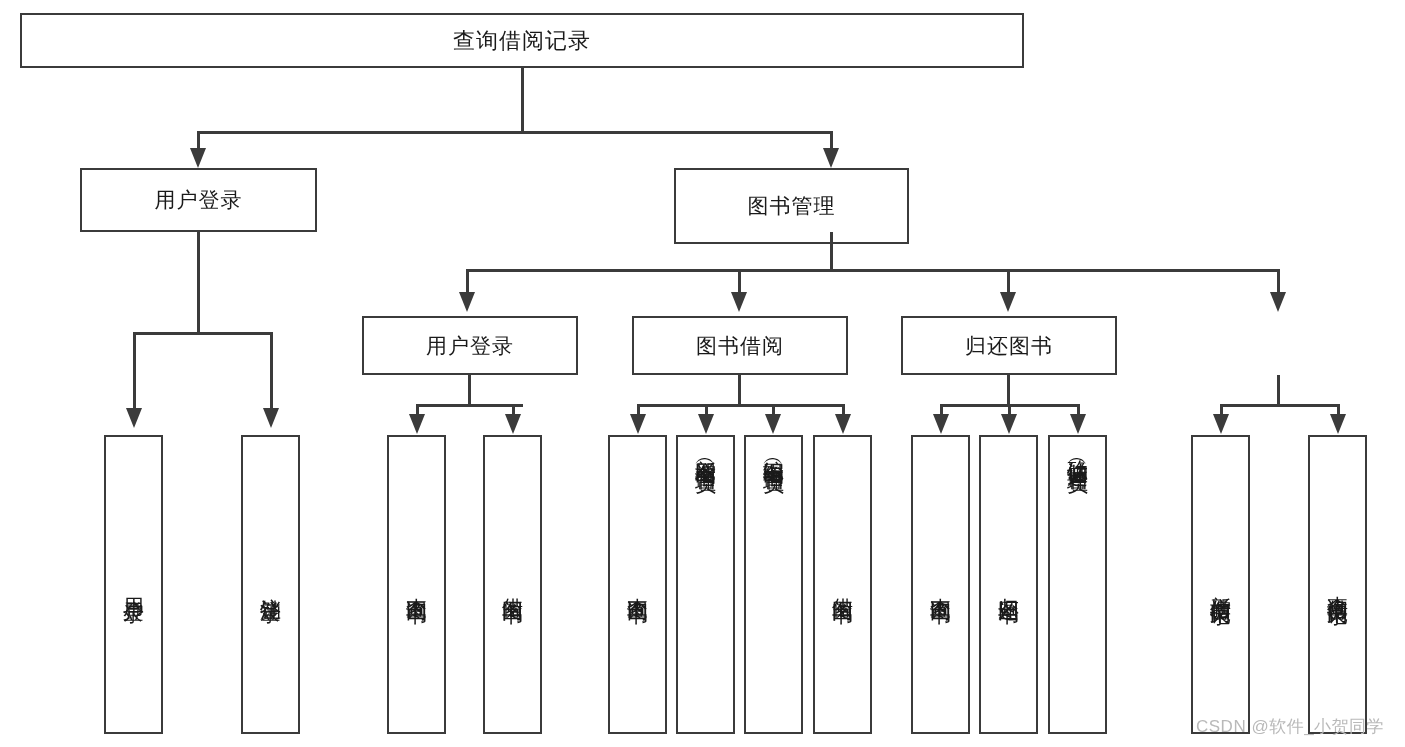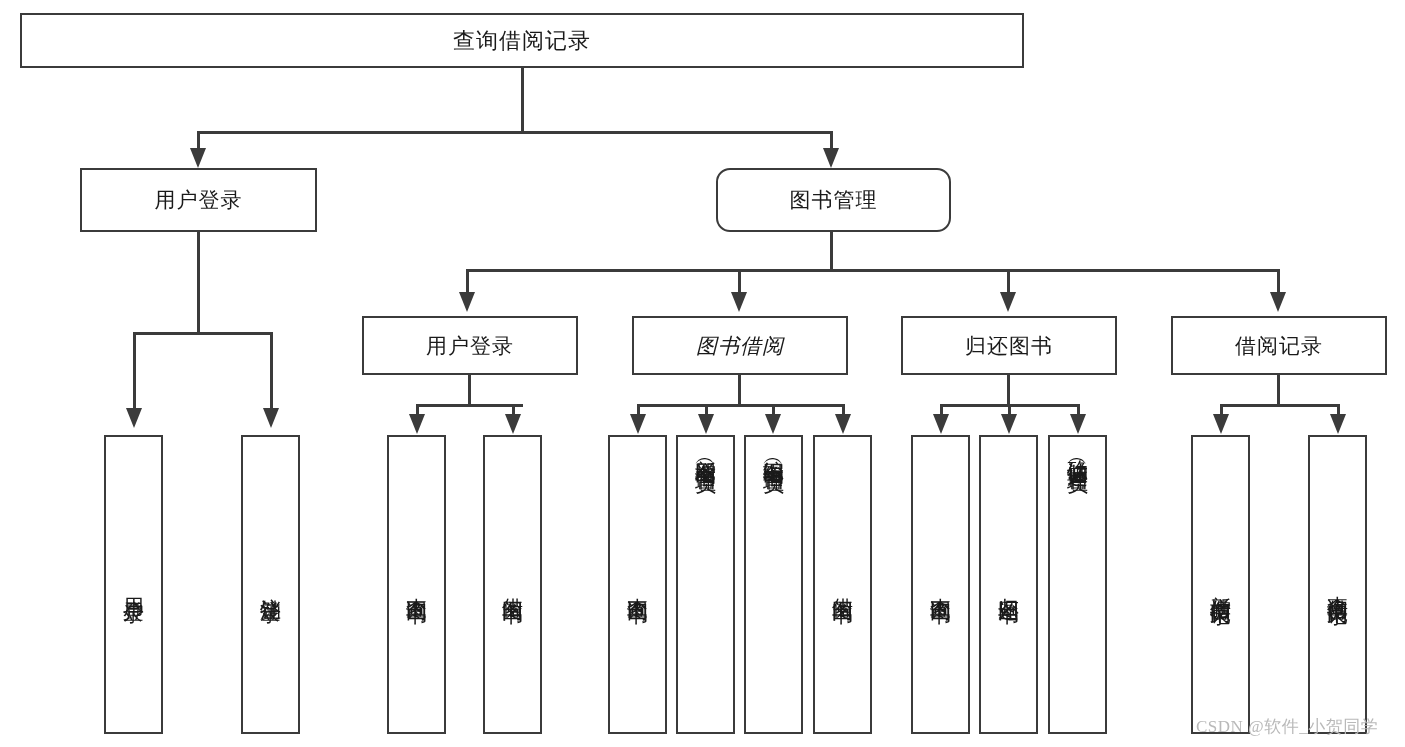--- a/index.html
+++ b/index.html
@@ -79,44 +79,43 @@
   <div class="conn vline" style="left:521px; top:68px; height:65px;"></div>
 
   <div class="conn hline" style="left:197px; top:131px; width:636px;"></div>
 
   <div class="conn vline" style="left:197px; top:131px; height:25px;"></div>
   <div class="arrow" style="left:190px; top:148px;"></div>
   <div class="conn vline" style="left:830px; top:131px; height:25px;"></div>
   <div class="arrow" style="left:823px; top:148px;"></div>
 
   <div class="node h" style="left:80px; top:168px; width:237px; height:64px;">用户登录</div>
-  <div class="node h" style="left:716px; top:168px; width:235px; height:64px;border-radius:14px;">图书管理</div>
+  <div class="node h" style="left:674px; top:168px; width:235px; height:76px;">图书管理</div>
 
   <div class="conn vline" style="left:197px; top:232px; height:102px;"></div>
   <div class="conn hline" style="left:133px; top:332px; width:137px;"></div>
   <div class="conn vline" style="left:133px; top:332px; height:83px;"></div>
   <div class="arrow" style="left:126px; top:408px;"></div>
   <div class="conn vline" style="left:270px; top:332px; height:83px;"></div>
   <div class="arrow" style="left:263px; top:408px;"></div>
 
   <div class="conn vline" style="left:830px; top:232px; height:40px;"></div>
   <div class="conn hline" style="left:466px; top:269px; width:814px;"></div>
   <div class="conn vline" style="left:466px; top:269px; height:28px;"></div>
   <div class="arrow" style="left:459px; top:292px;"></div>
   <div class="conn vline" style="left:738px; top:269px; height:28px;"></div>
   <div class="arrow" style="left:731px; top:292px;"></div>
   <div class="conn vline" style="left:1007px; top:269px; height:28px;"></div>
   <div class="arrow" style="left:1000px; top:292px;"></div>
   <div class="conn vline" style="left:1277px; top:269px; height:28px;"></div>
   <div class="arrow" style="left:1270px; top:292px;"></div>
 
   <div class="node h" style="left:362px; top:316px; width:216px; height:59px;">用户登录</div>
-  <div class="node h" style="left:632px; top:316px; width:216px; height:59px;font-style:italic;">图书借阅</div>
+  <div class="node h" style="left:632px; top:316px; width:216px; height:59px;">图书借阅</div>
   <div class="node h" style="left:901px; top:316px; width:216px; height:59px;">归还图书</div>
-  <div class="node h" style="left:1171px; top:316px; width:216px; height:59px;">借阅记录</div>
 
   <div class="conn vline" style="left:468px; top:375px; height:32px;"></div>
   <div class="conn hline" style="left:416px; top:404px; width:107px;"></div>
   <div class="conn vline" style="left:416px; top:404px; height:22px;"></div>
   <div class="arrow" style="left:409px; top:414px;"></div>
   <div class="conn vline" style="left:512px; top:404px; height:22px;"></div>
   <div class="arrow" style="left:505px; top:414px;"></div>
 
   <div class="conn vline" style="left:738px; top:375px; height:32px;"></div>
   <div class="conn hline" style="left:637px; top:404px; width:208px;"></div>
@@ -156,15 +155,15 @@
   <div class="node v" style="left:744px; top:435px; width:59px; height:299px;">编辑图书（管理员）</div>
   <div class="node v center" style="left:813px; top:435px; width:59px; height:299px;">借阅图书</div>
 
   <div class="node v center" style="left:911px; top:435px; width:59px; height:299px;">查询图书</div>
   <div class="node v center" style="left:979px; top:435px; width:59px; height:299px;">归还图书</div>
   <div class="node v" style="left:1048px; top:435px; width:59px; height:299px;">确认归还（管理员）</div>
 
   <div class="node v center" style="left:1191px; top:435px; width:59px; height:299px;">新增借阅记录</div>
   <div class="node v center" style="left:1308px; top:435px; width:59px; height:299px;">查询借阅记录</div>
 
-  <div class="watermark" style="left:1196px; top:715px;font-family:Liberation Serif, serif;">CSDN @软件_小贺同学</div>
+  <div class="watermark" style="left:1196px; top:715px;">CSDN @软件_小贺同学</div>
 
 </div>
 
 </body></html>

